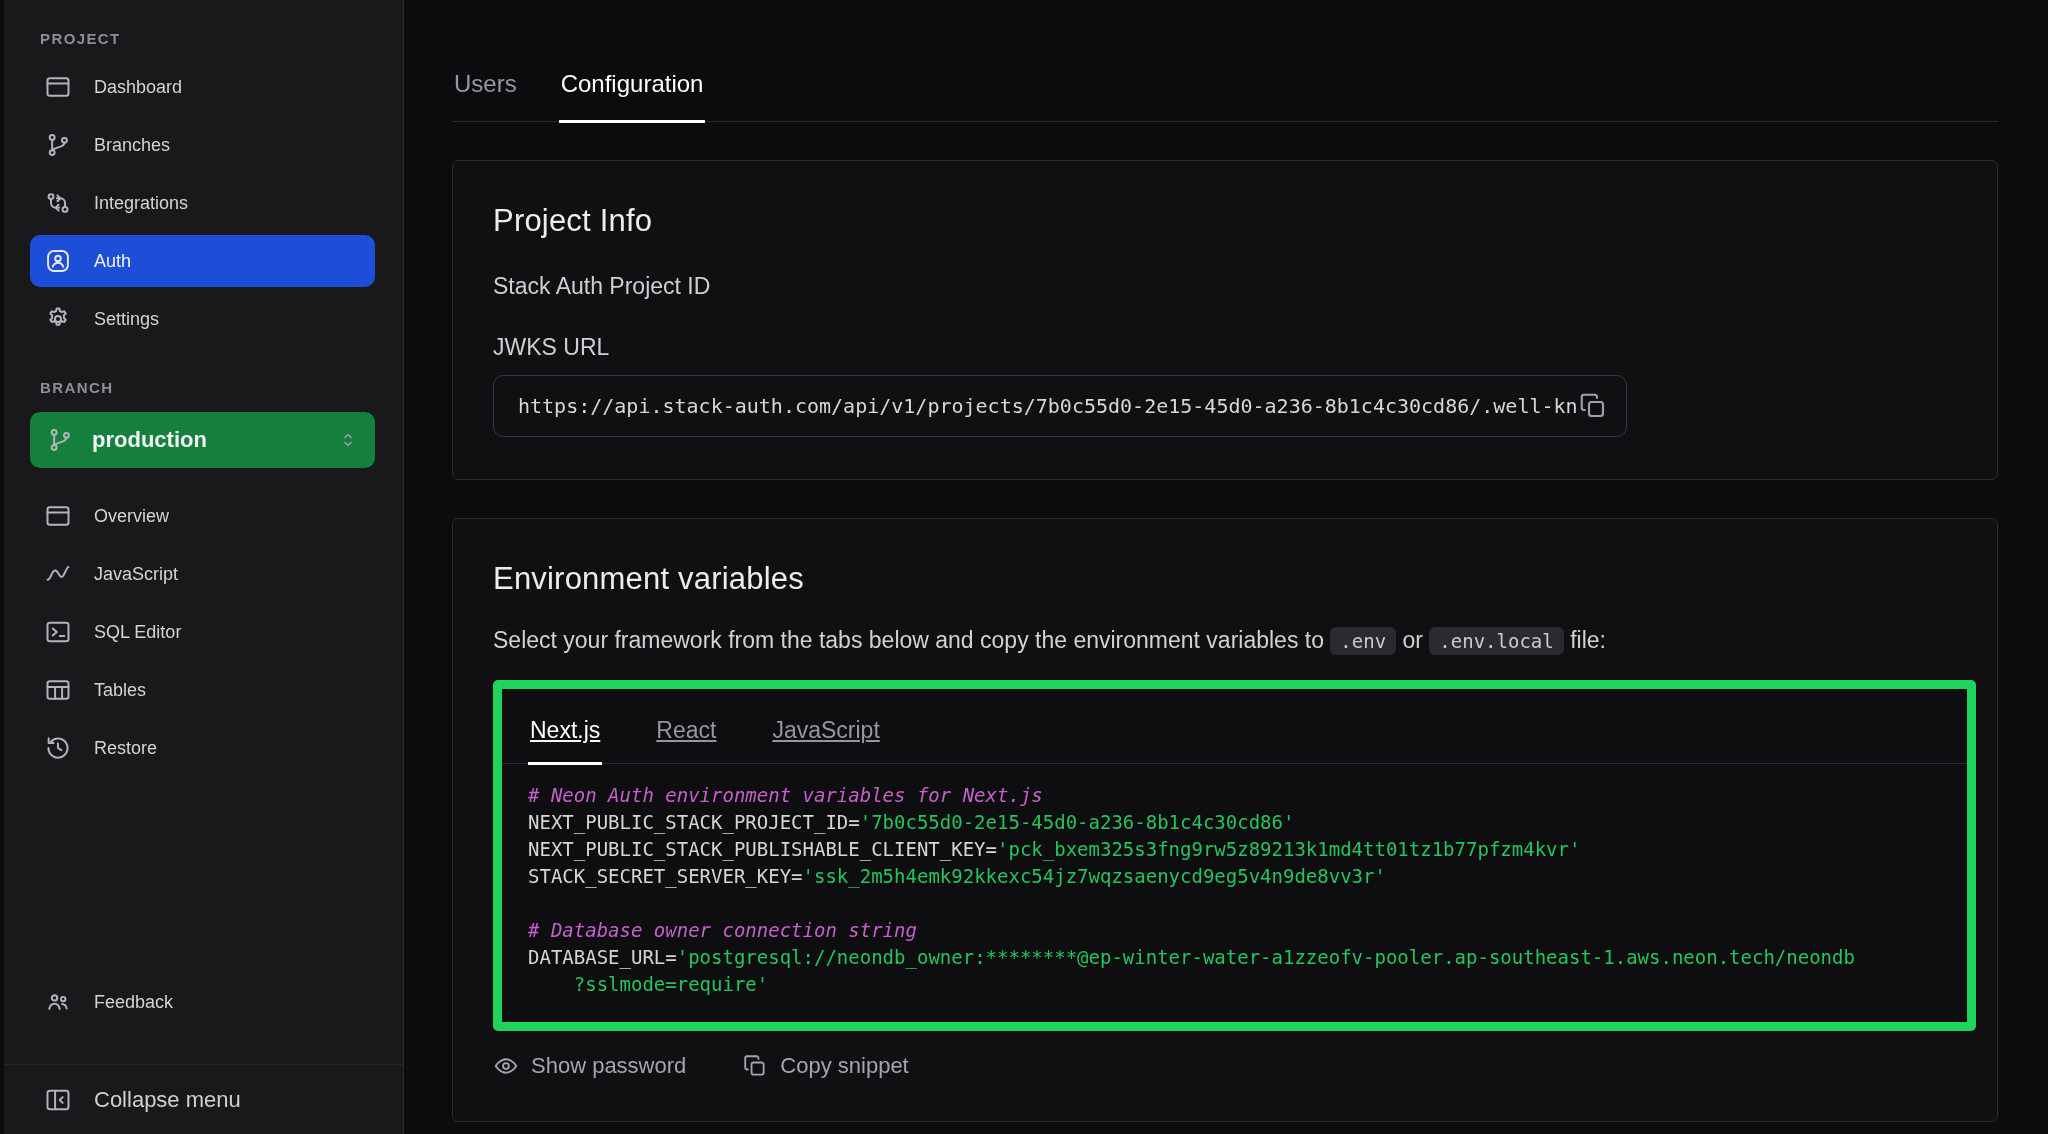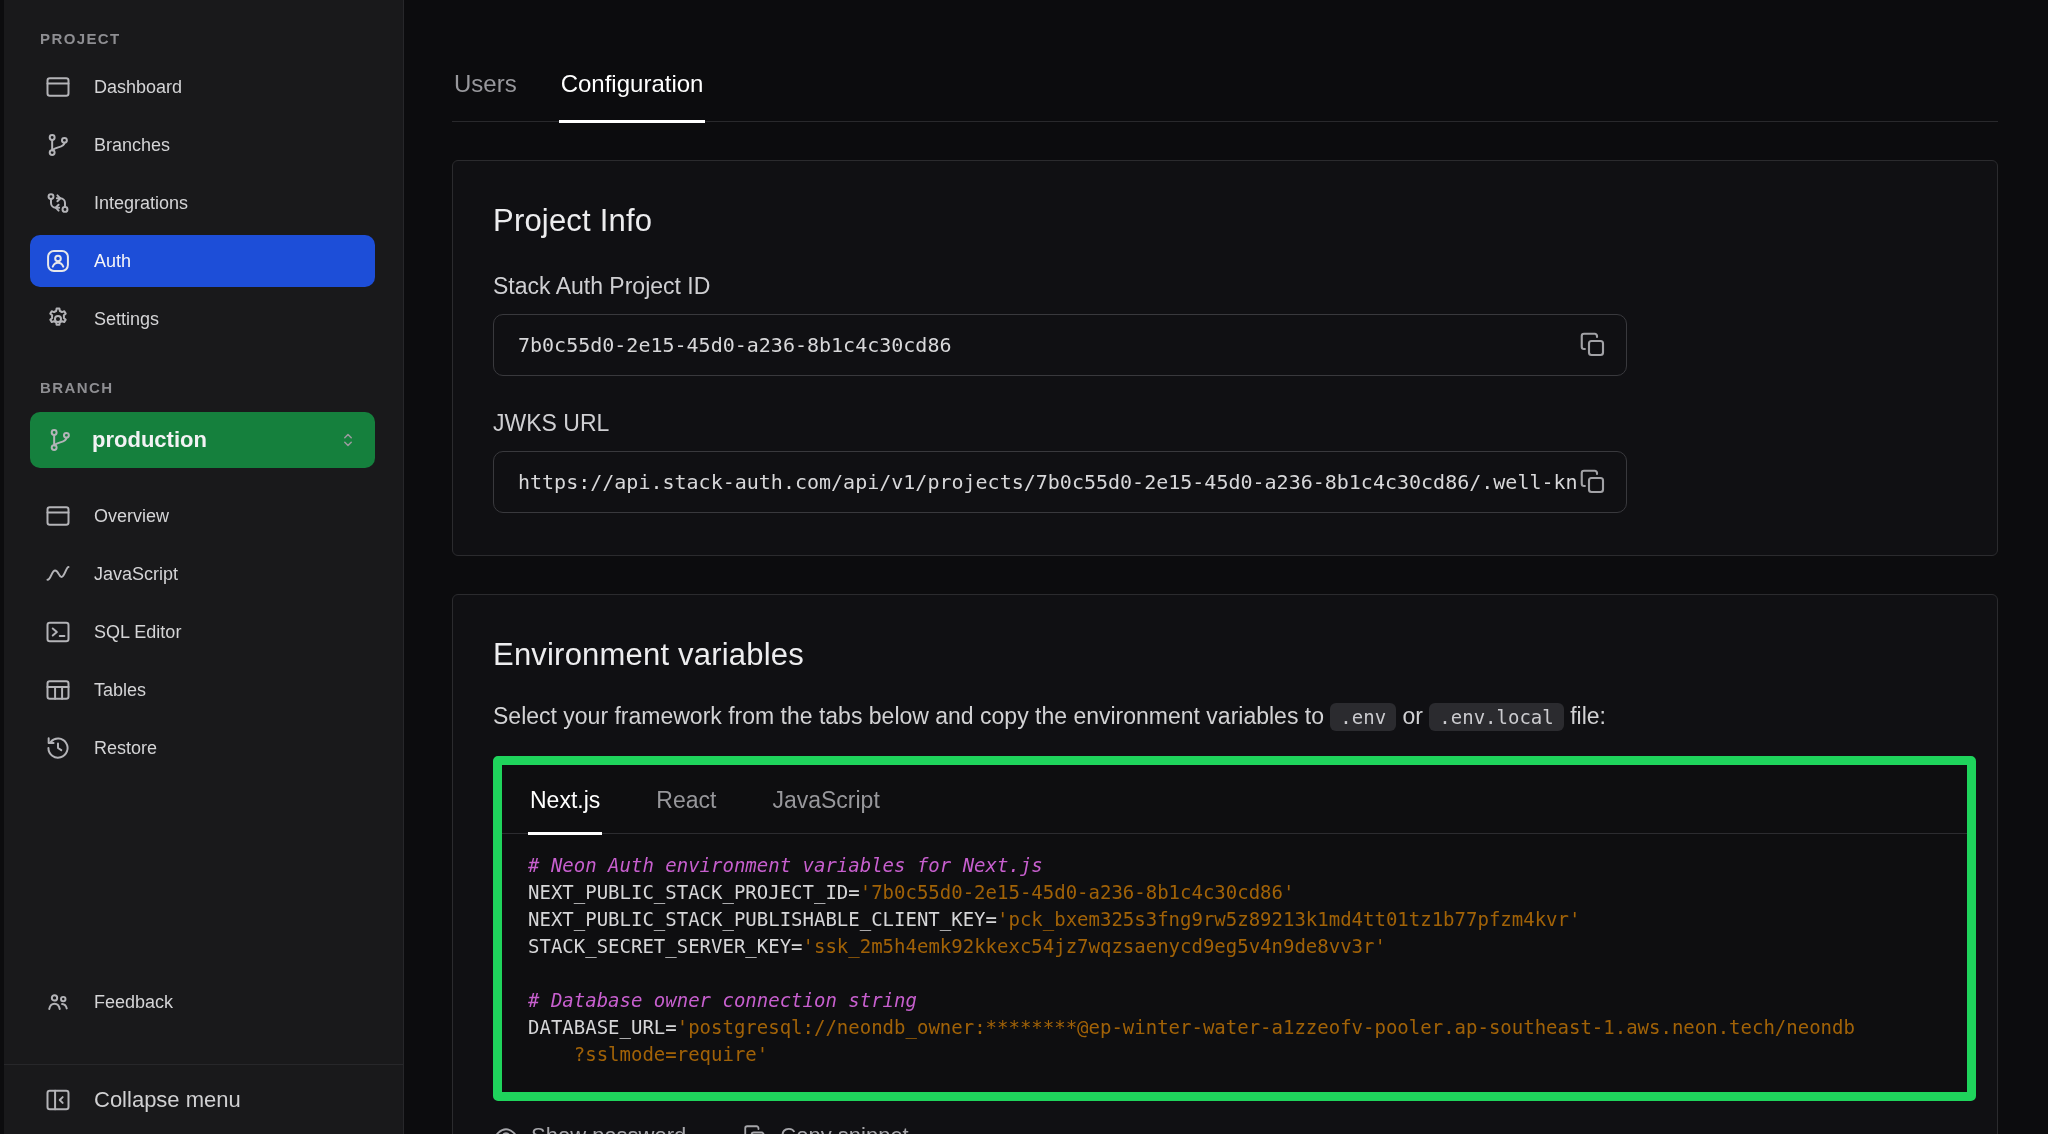--- a/index.html
+++ b/index.html
@@ -86,29 +86,29 @@
     border-radius: 6px; padding: 3px 10px;
   }
 
   .hl-box {
     margin-top: 26px; margin-right: -19px;
     border: 9px solid #1fd45c; border-radius: 5px;
     background: #0e0e10;
   }
   .fw-tabs { display: flex; gap: 52px; padding: 0 26px; border-bottom: 1px solid #2c2c30; }
   .fw-tab {
-    font-size: 23px; color: #97979b; padding: 22px 2px 18px; cursor: pointer;
-    border-bottom: 3px solid transparent; margin-bottom: -2px;
+    font-size: 23px; color: #97979b; padding: 28px 2px 18px; cursor: pointer;
+    border-bottom: 3px solid transparent; margin-bottom: -2px; text-decoration: underline;
   }
   .fw-tab.active { color: #ffffff; font-weight: 500; border-bottom-color: #ffffff; }
   .code { padding: 18px 26px 24px; font-family: "DejaVu Sans Mono", "Liberation Mono", monospace; font-size: 19px; }
   .code-line { white-space: pre; height: 27px; line-height: 27px; }
   .tok-comment { color: #c75fce; font-style: italic; }
   .tok-plain   { color: #d6d6d8; }
-  .tok-string  { color: #a16207; }
+  .tok-string  { color: #22c55e; }
 
   .actions { margin-top: 22px; display: flex; gap: 56px; align-items: center; }
   .action {
     display: flex; align-items: center; gap: 12px;
     background: none; border: none; color: #a6a6aa; font-size: 22px; cursor: pointer;
     font-family: "Liberation Sans", "DejaVu Sans", sans-serif;
   }
   .action .ico { width: 26px; height: 26px; }
 </style>
 </head>
@@ -277,31 +277,20 @@
 
     <div class="tabs">
         <div class="tab">Users</div>
         <div class="tab active">Configuration</div>
       </div>
 
     <section class="card">
       <h2>Project Info</h2>
 
       <div class="field-label">Stack Auth Project ID</div>
-      <div class="field">
-        <span class="field-value mono">7b0c55d0-2e15-45d0-a236-8b1c4c30cd86</span>
-        <button class="copy-btn">
-            <span class="ico">
-              <svg viewBox="0 0 24 24" fill="none" stroke="currentColor" stroke-width="1.7" stroke-linecap="round" stroke-linejoin="round">
-                <rect x="8.8" y="8.8" width="11.2" height="11.2" rx="2"></rect>
-                <path d="M5.5 15.2h-.7A1.8 1.8 0 0 1 3 13.4V4.8A1.8 1.8 0 0 1 4.8 3h8.6a1.8 1.8 0 0 1 1.8 1.8v.7"></path>
-              </svg>
-            </span>
-          </button>
-      </div>
 
       <div class="field-label">JWKS URL</div>
       <div class="field">
         <span class="field-value mono">https://api.stack-auth.com/api/v1/projects/7b0c55d0-2e15-45d0-a236-8b1c4c30cd86/.well-known</span>
         <button class="copy-btn">
             <span class="ico">
               <svg viewBox="0 0 24 24" fill="none" stroke="currentColor" stroke-width="1.7" stroke-linecap="round" stroke-linejoin="round">
                 <rect x="8.8" y="8.8" width="11.2" height="11.2" rx="2"></rect>
                 <path d="M5.5 15.2h-.7A1.8 1.8 0 0 1 3 13.4V4.8A1.8 1.8 0 0 1 4.8 3h8.6a1.8 1.8 0 0 1 1.8 1.8v.7"></path>
               </svg>

